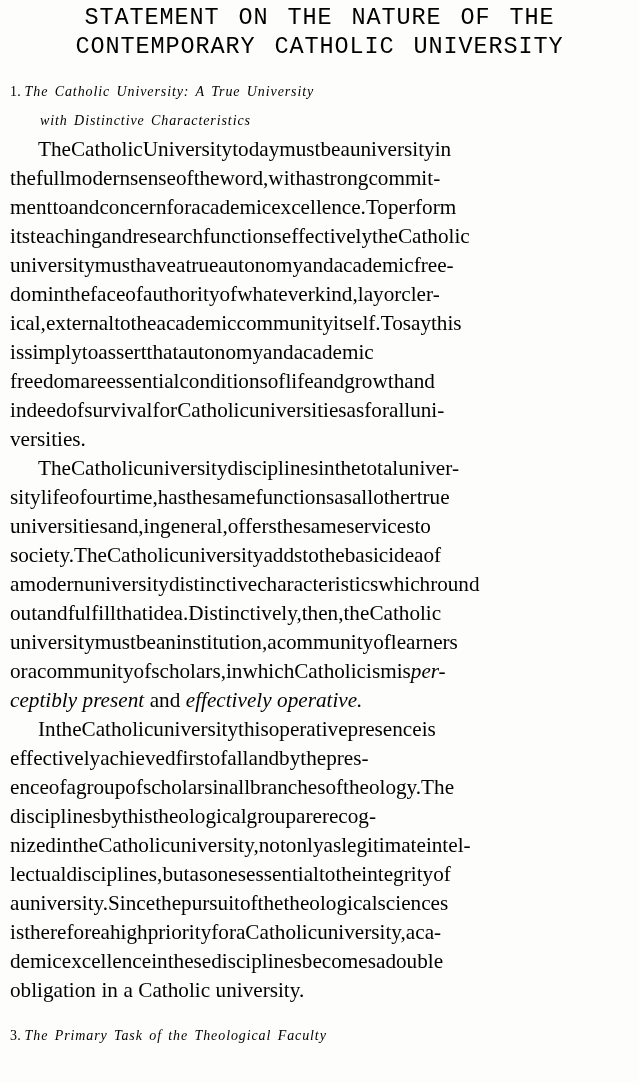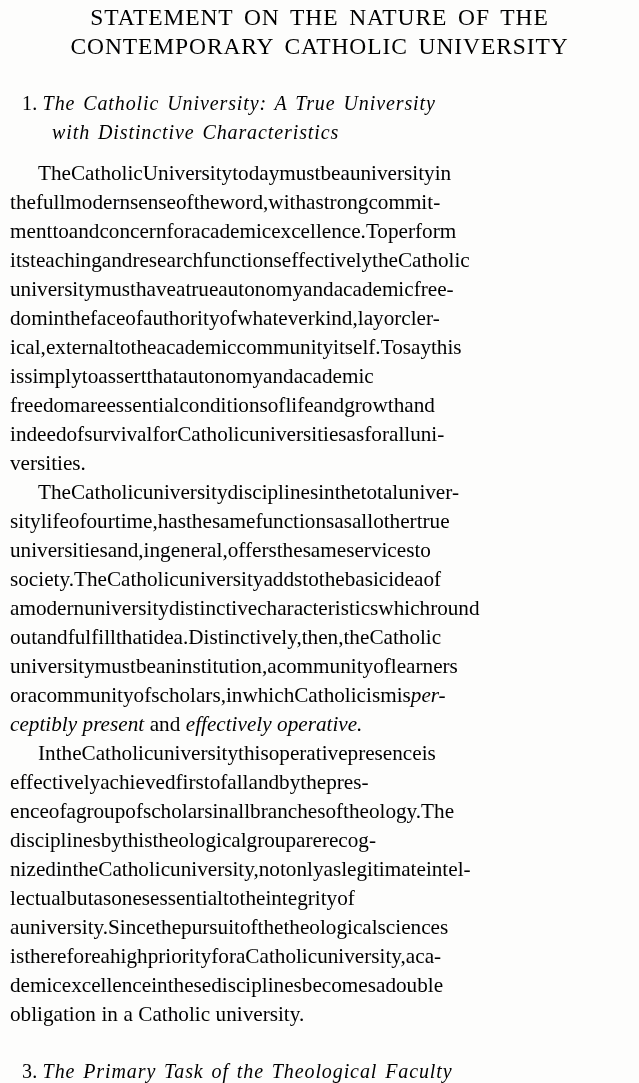--- a/index.html
+++ b/index.html
@@ -40,27 +40,28 @@
     line-height: 29px;
     letter-spacing: 0.9px;
     font-weight: 400;
     margin: 0;
     padding-top: 3px;
     word-spacing: 4px;
   }
   .doc-title .tline {
     display: block;
     white-space: nowrap;
+    font-family: Liberation Mono, monospace;
   }
 
   
   .section-heading {
-    font-size: 20px;
+    font-size: 14px;
     line-height: 29px;
-    margin: 12px;
+    margin: 0;
     font-weight: 400;
     padding-top: 16px;
     text-indent: 0;
   }
   .section-heading .num {
     font-style: normal;
     letter-spacing: 0.3px;
   }
   .section-heading .htxt {
     font-style: italic;
@@ -394,20 +395,21 @@
           <span>Catholic</span>
           <span>university,</span>
           <span>not</span>
           <span>only</span>
           <span>as</span>
           <span>legitimate</span>
           <span>intel-</span>
         </span>
       <span class="ln j">
           <span>lectual</span>
+          <span>disciplines,</span>
           <span>but</span>
           <span>as</span>
           <span>ones</span>
           <span>essential</span>
           <span>to</span>
           <span>the</span>
           <span>integrity</span>
           <span>of</span>
         </span>
       <span class="ln j">

